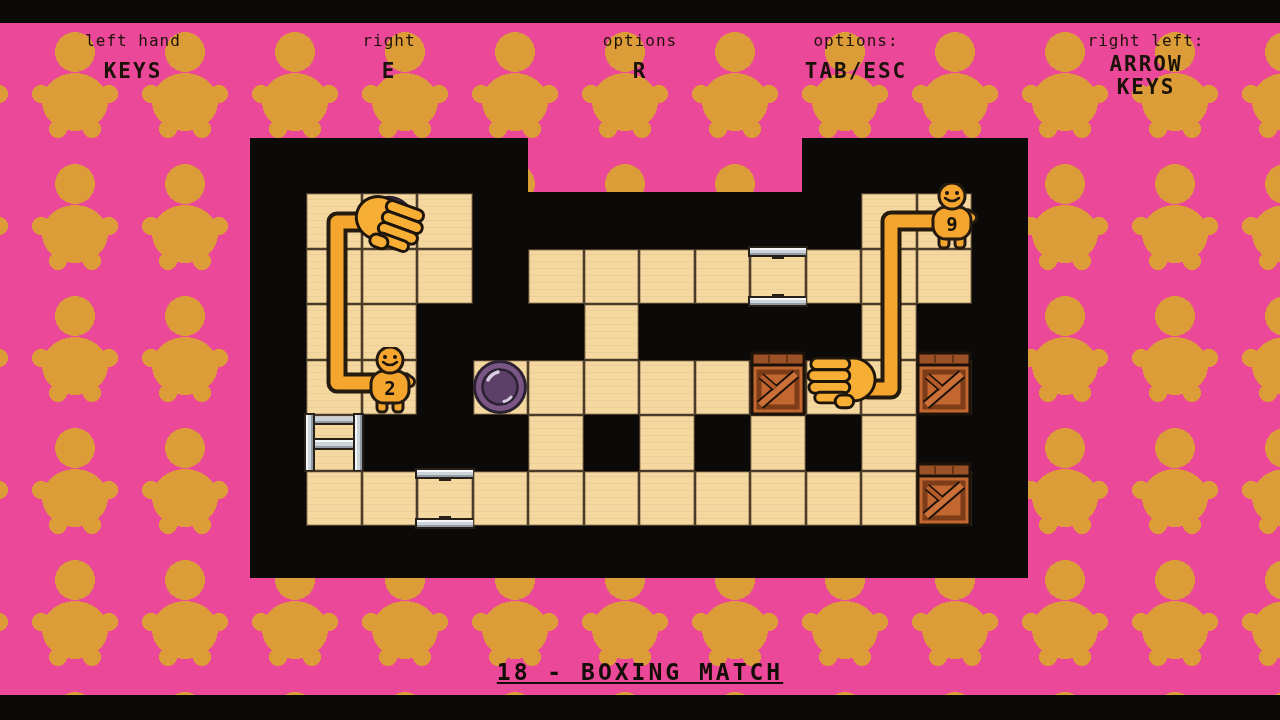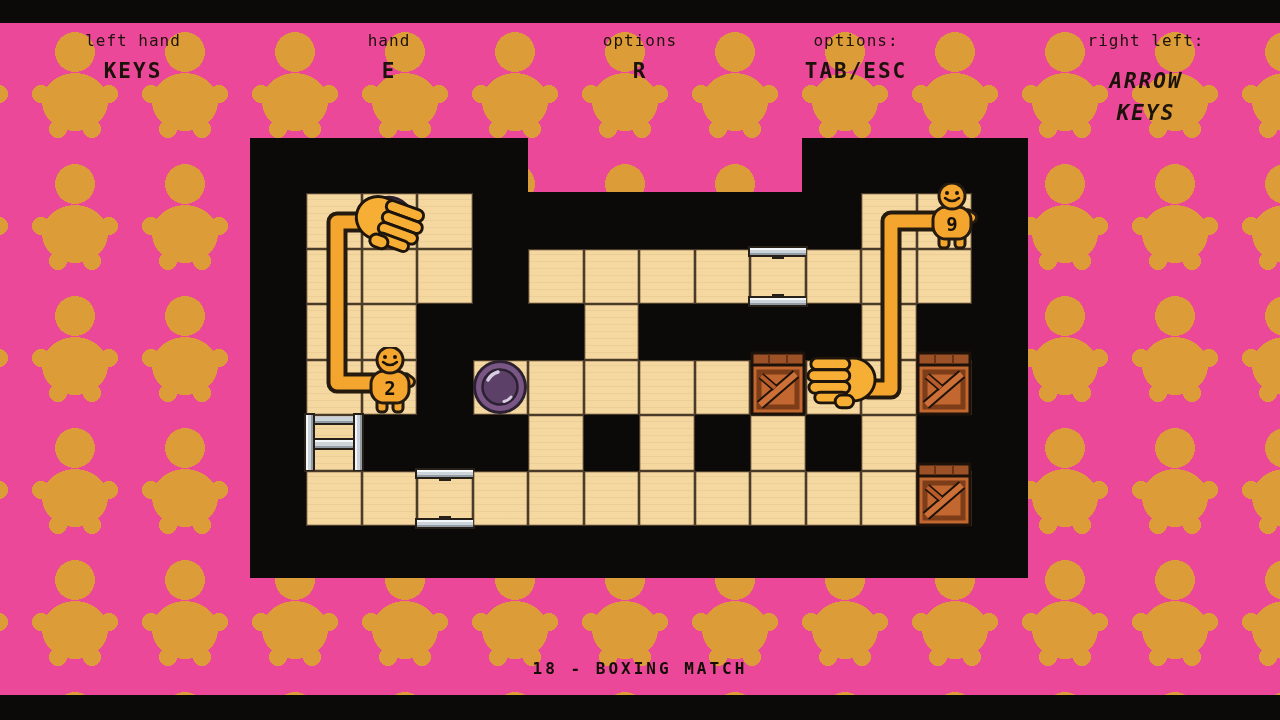--- a/index.html
+++ b/index.html
@@ -13,23 +13,23 @@
       radial-gradient(circle 9px at 89px 68px, #DC9C37 99%, rgba(0,0,0,0) 100%),
       radial-gradient(circle 9px at 38px 103px, #DC9C37 99%, rgba(0,0,0,0) 100%),
       radial-gradient(circle 9px at 72px 103px, #DC9C37 99%, rgba(0,0,0,0) 100%);
     background-size:110px 132px;background-position:20px 26px;}
   .bar{position:absolute;left:0;width:1280px;background:#0B0A08;}
   #topbar{top:0;height:23px;}
   #botbar{top:695px;height:25px;}
   .hitem{position:absolute;top:31px;transform:translateX(-50%);text-align:center;color:#1b1309;}
   .hlabel{font-size:16px;font-weight:500;letter-spacing:1px;white-space:nowrap;}
   .hvalue{margin-top:9px;font-size:21px;font-weight:bold;letter-spacing:2px;white-space:nowrap;}
-  .hvalue.wrap{white-space:normal;width:104px;margin-left:auto;margin-right:auto;line-height:32px;margin-top:15px;font-style:italic;}
+  .hvalue.wrap{white-space:normal;width:104px;margin-left:auto;margin-right:auto;line-height:23px;margin-top:3px;}
   #title{position:absolute;left:0;top:659px;width:1280px;text-align:center;
-    font-size:16px;font-weight:bold;letter-spacing:3px;color:#120d06;}
+    font-size:23px;font-weight:bold;letter-spacing:3px;color:#120d06;text-decoration:underline;}
   #board{position:absolute;left:250px;top:138px;width:778px;height:440px;}
   .blk{position:absolute;background:#0B0A08;}
   .tile{position:absolute;width:55.5px;height:55.5px;background-color:#F5D7A0;
     box-shadow:inset 0 0 0 1.3px #4a3b28;
     background-image:repeating-linear-gradient(0deg,rgba(90,60,20,0.06) 0 1px,rgba(0,0,0,0) 1px 7px);}
   .t-B{background-image:
       linear-gradient(#262019,#262019),linear-gradient(#262019,#262019),
       repeating-linear-gradient(0deg,rgba(90,60,20,0.06) 0 1px,rgba(0,0,0,0) 1px 7px);
     background-size:12px 5px,12px 5px,auto;
     background-position:50% 5px,50% calc(100% - 5px),0 0;background-repeat:no-repeat;}
@@ -60,21 +60,21 @@
 <div id="screen">
   <div id="pattern"></div>
   <div id="topbar" class="bar"></div>
   <div id="botbar" class="bar"></div>
 
   <div class="hitem" style="left:133px">
     <div class="hlabel">left hand</div>
     <div class="hvalue">KEYS</div>
   </div>
   <div class="hitem" style="left:389px">
-    <div class="hlabel">hand</div>
+    <div class="hlabel">right</div>
     <div class="hvalue">E</div>
   </div>
   <div class="hitem" style="left:640px">
     <div class="hlabel">options</div>
     <div class="hvalue">R</div>
   </div>
   <div class="hitem" style="left:856px">
     <div class="hlabel">options:</div>
     <div class="hvalue">TAB/ESC</div>
   </div>

